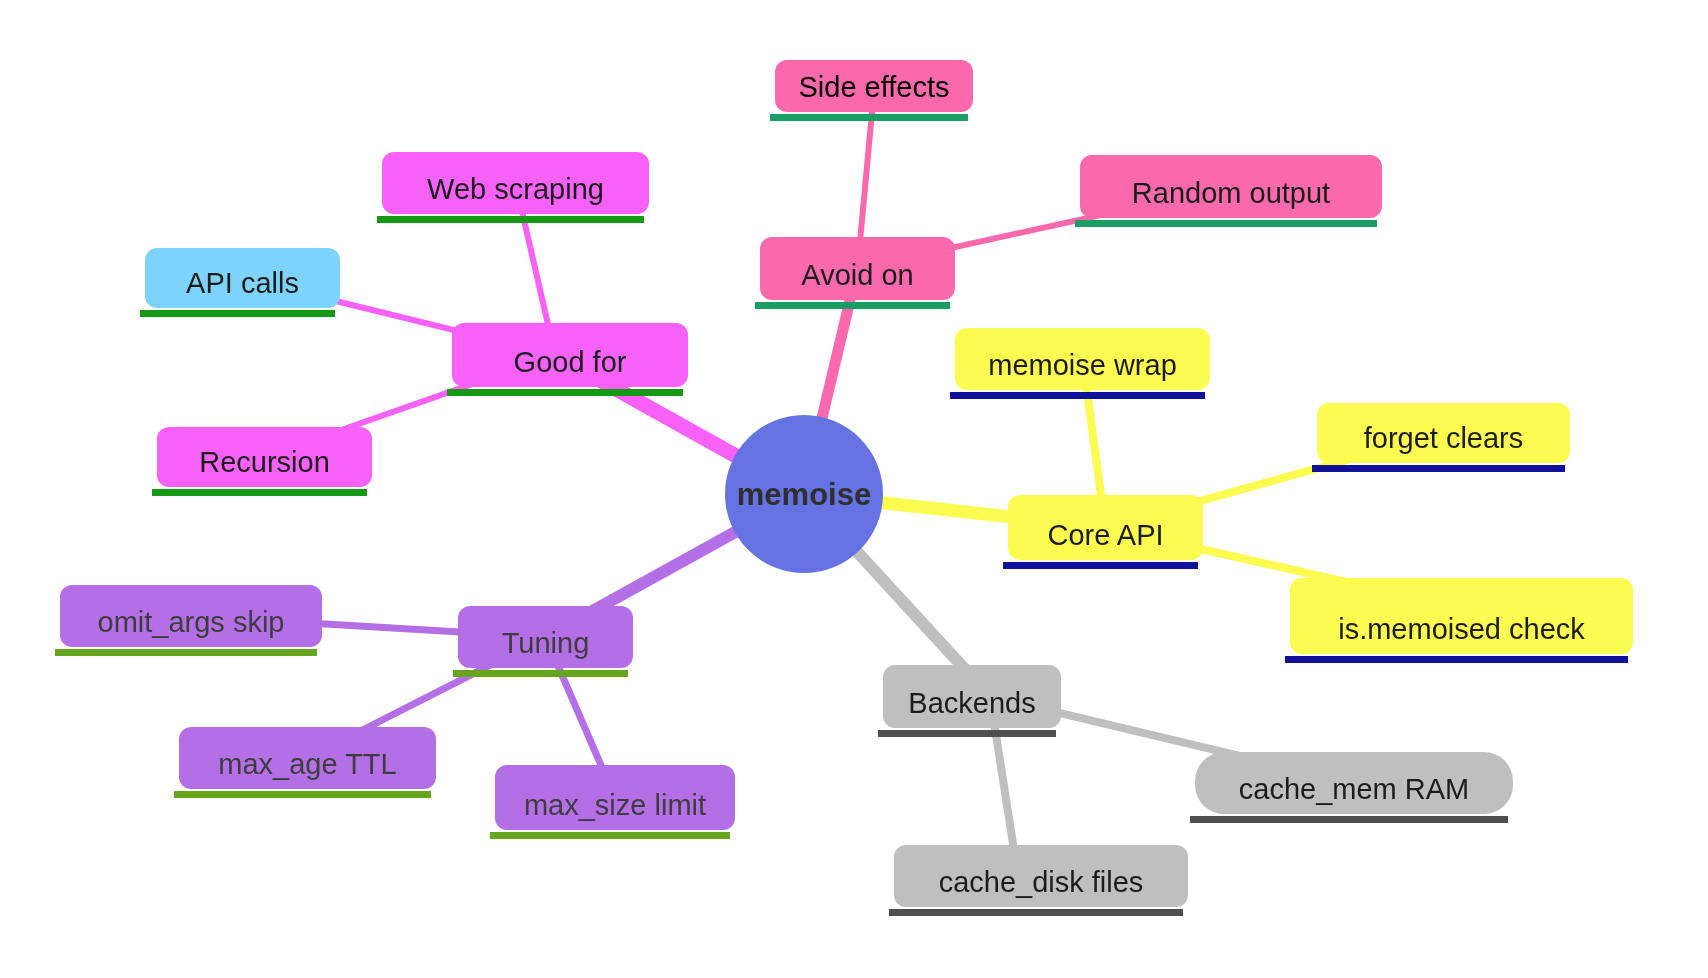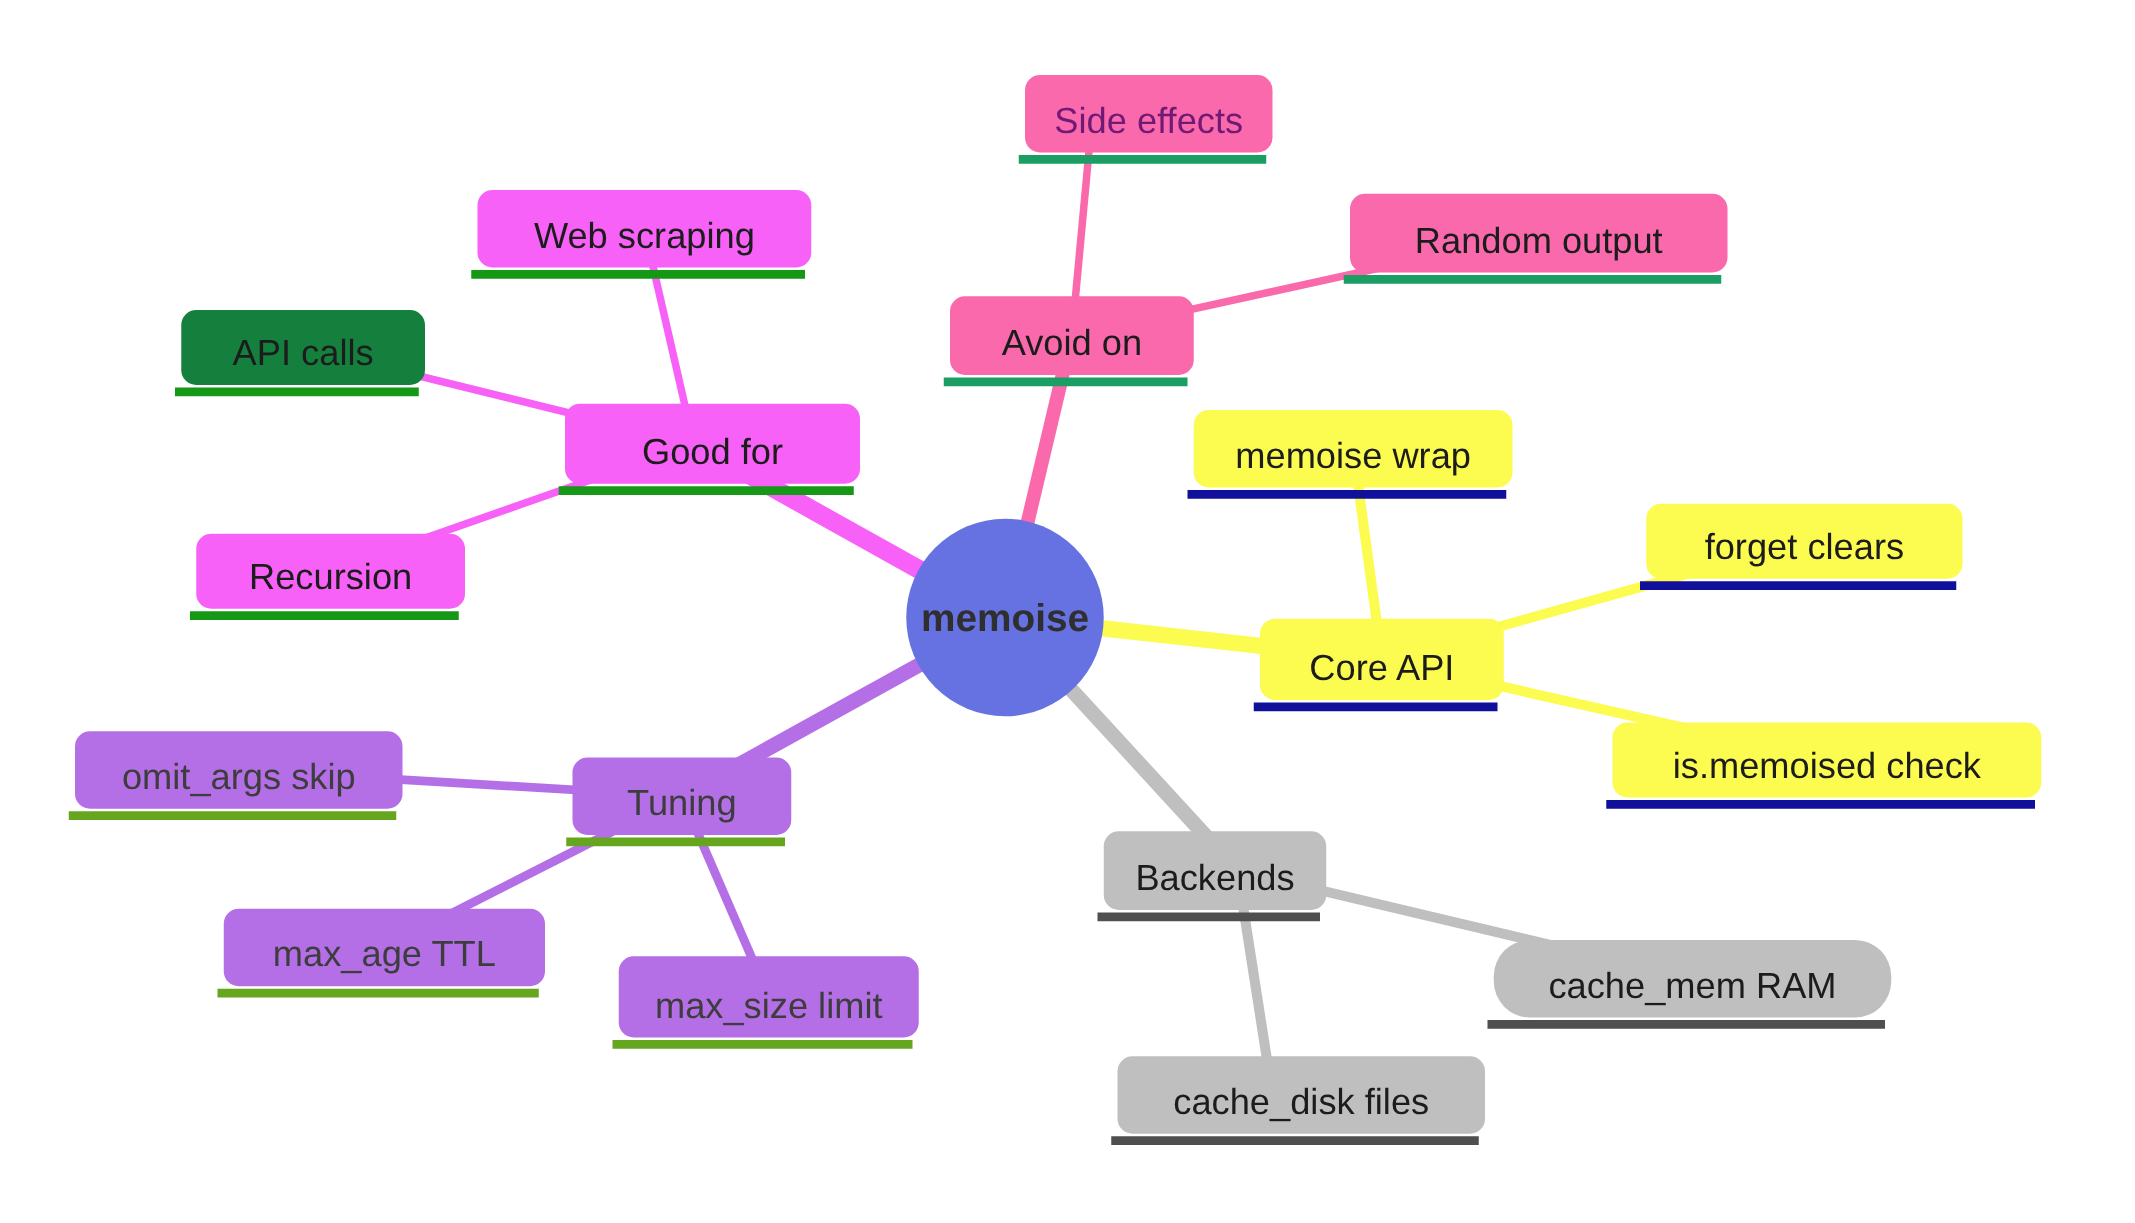--- a/index.html
+++ b/index.html
@@ -76,53 +76,53 @@
       <line x1="545.5" y1="637" x2="615" y2="797.5" stroke="#b46fe6" stroke-width="7"></line>
       <line x1="804" y1="494" x2="990" y2="696.5" stroke="#bfbfbf" stroke-width="12"></line>
       <line x1="990" y1="696.5" x2="1354" y2="783" stroke="#bfbfbf" stroke-width="8"></line>
       <line x1="990" y1="696.5" x2="1018" y2="876" stroke="#bfbfbf" stroke-width="8"></line>
     </svg>
   <div id="node-layer">
       <div class="node" style="left: 382px; top: 152px; width: 267px; height: 62px; background: rgb(247, 97, 247); color: rgb(28, 28, 28);">
         <span>Web scraping</span>
         <div class="bar" style="background: rgb(21, 152, 21);"></div>
       </div>
-      <div class="node" style="left: 145px; top: 248px; width: 195px; height: 60px; background: #15803d; color: rgb(28, 28, 28);">
+      <div class="node" style="left: 145px; top: 248px; width: 195px; height: 60px; background: #7dd3fc; color: rgb(28, 28, 28);">
         <span>API calls</span>
         <div class="bar" style="background: rgb(21, 152, 21);"></div>
       </div>
       <div class="node" style="left: 157px; top: 427px; width: 215px; height: 60px; background: rgb(247, 97, 247); color: rgb(28, 28, 28);">
         <span>Recursion</span>
         <div class="bar" style="background: rgb(21, 152, 21);"></div>
       </div>
       <div class="node" style="left: 452px; top: 323px; width: 236px; height: 64px; background: rgb(247, 97, 247); color: rgb(28, 28, 28);">
         <span>Good for</span>
         <div class="bar" style="background: rgb(21, 152, 21);"></div>
       </div>
-      <div class="node" style="left: 775px; top: 60px; width: 198px; height: 62px; background: rgb(249, 105, 172); color: #701a75; margin-left: 45px;">
+      <div class="node" style="left: 775px; top: 60px; width: 198px; height: 52px; background: rgb(249, 105, 172); color: #000000;">
         <span>Side effects</span>
         <div class="bar" style="background: rgb(27, 158, 100);"></div>
       </div>
       <div class="node" style="left: 1080px; top: 155px; width: 302px; height: 63px; background: rgb(249, 105, 172); color: rgb(28, 28, 28);">
         <span>Random output</span>
         <div class="bar" style="background: rgb(27, 158, 100);"></div>
       </div>
       <div class="node" style="left: 760px; top: 237px; width: 195px; height: 63px; background: rgb(249, 105, 172); color: rgb(28, 28, 28);">
         <span>Avoid on</span>
         <div class="bar" style="background: rgb(27, 158, 100);"></div>
       </div>
       <div class="node" style="left: 955px; top: 328px; width: 255px; height: 62px; background: rgb(251, 251, 80); color: rgb(28, 28, 28);">
         <span>memoise wrap</span>
         <div class="bar" style="background: rgb(16, 16, 154);"></div>
       </div>
       <div class="node" style="left: 1317px; top: 403px; width: 253px; height: 60px; background: rgb(251, 251, 80); color: rgb(28, 28, 28);">
         <span>forget clears</span>
         <div class="bar" style="background: rgb(16, 16, 154);"></div>
       </div>
-      <div class="node" style="left: 1290px; top: 578px; width: 343px; height: 60px; background: rgb(251, 251, 80); color: rgb(28, 28, 28);">
+      <div class="node" style="left: 1290px; top: 578px; width: 343px; height: 76px; background: rgb(251, 251, 80); color: rgb(28, 28, 28);">
         <span>is.memoised check</span>
         <div class="bar" style="background: rgb(16, 16, 154);"></div>
       </div>
       <div class="node" style="left: 1008px; top: 495px; width: 195px; height: 65px; background: rgb(251, 251, 80); color: rgb(28, 28, 28);">
         <span>Core API</span>
         <div class="bar" style="background: rgb(16, 16, 154);"></div>
       </div>
       <div class="node" style="left: 60px; top: 585px; width: 262px; height: 62px; background: rgb(180, 111, 230); color: rgb(61, 61, 61);">
         <span>omit_args skip</span>
         <div class="bar" style="background: rgb(102, 166, 30);"></div>

